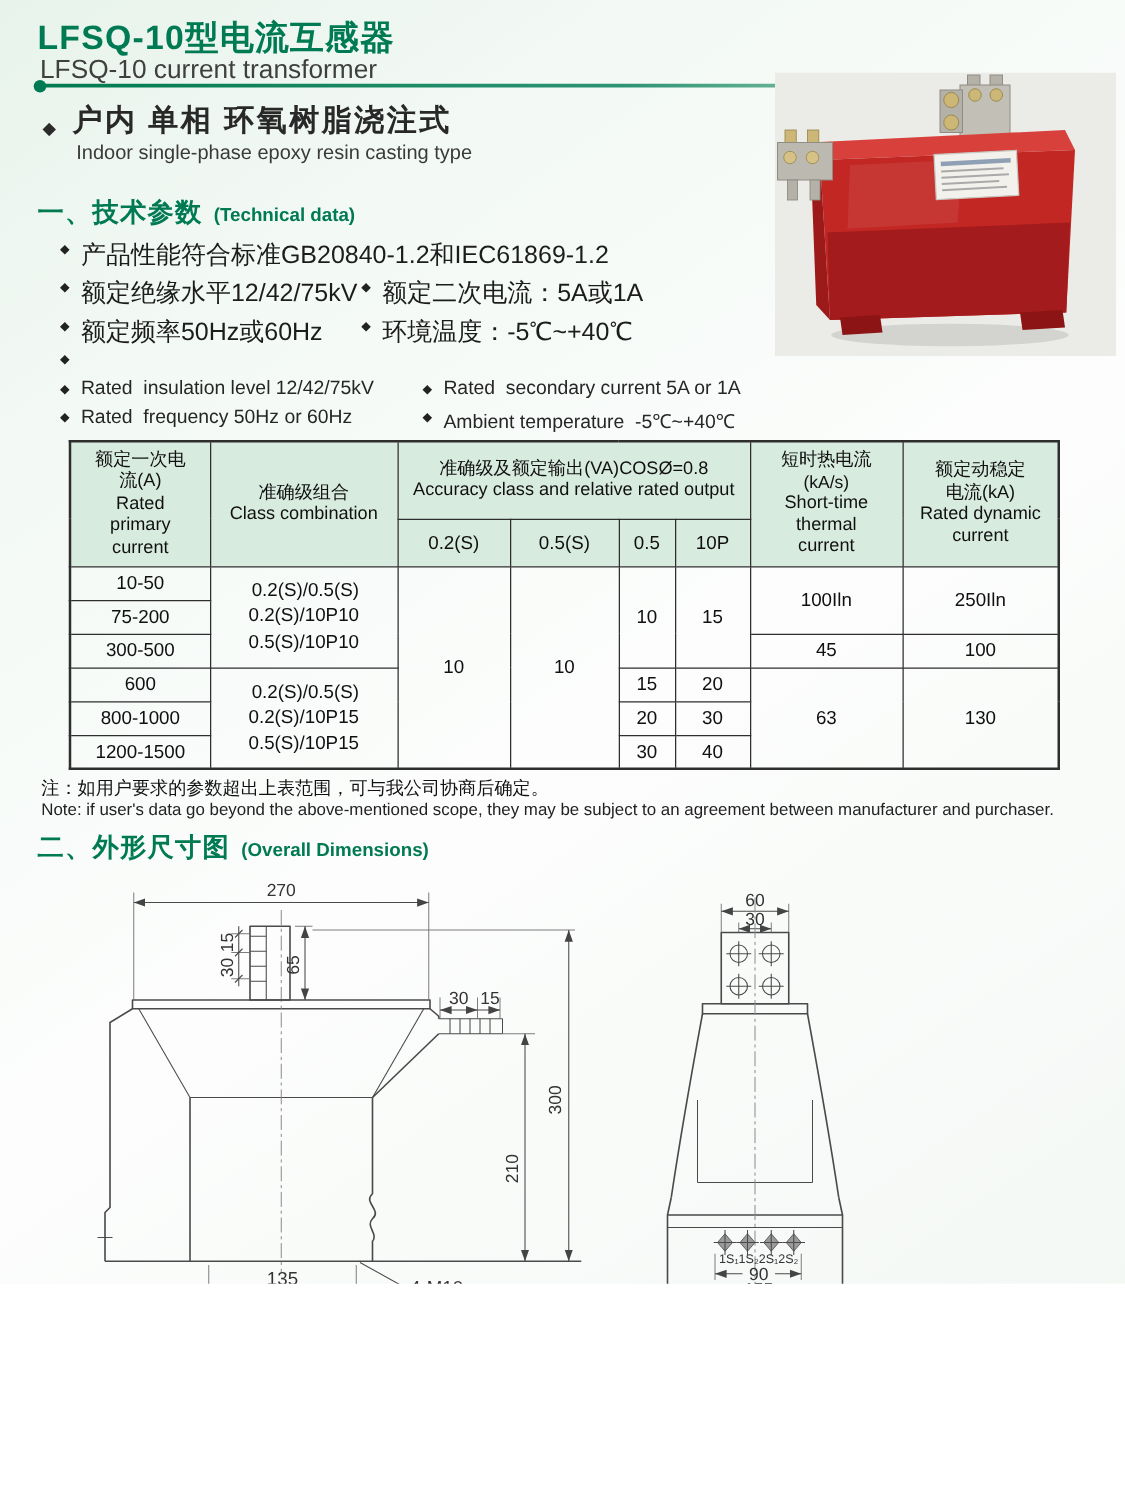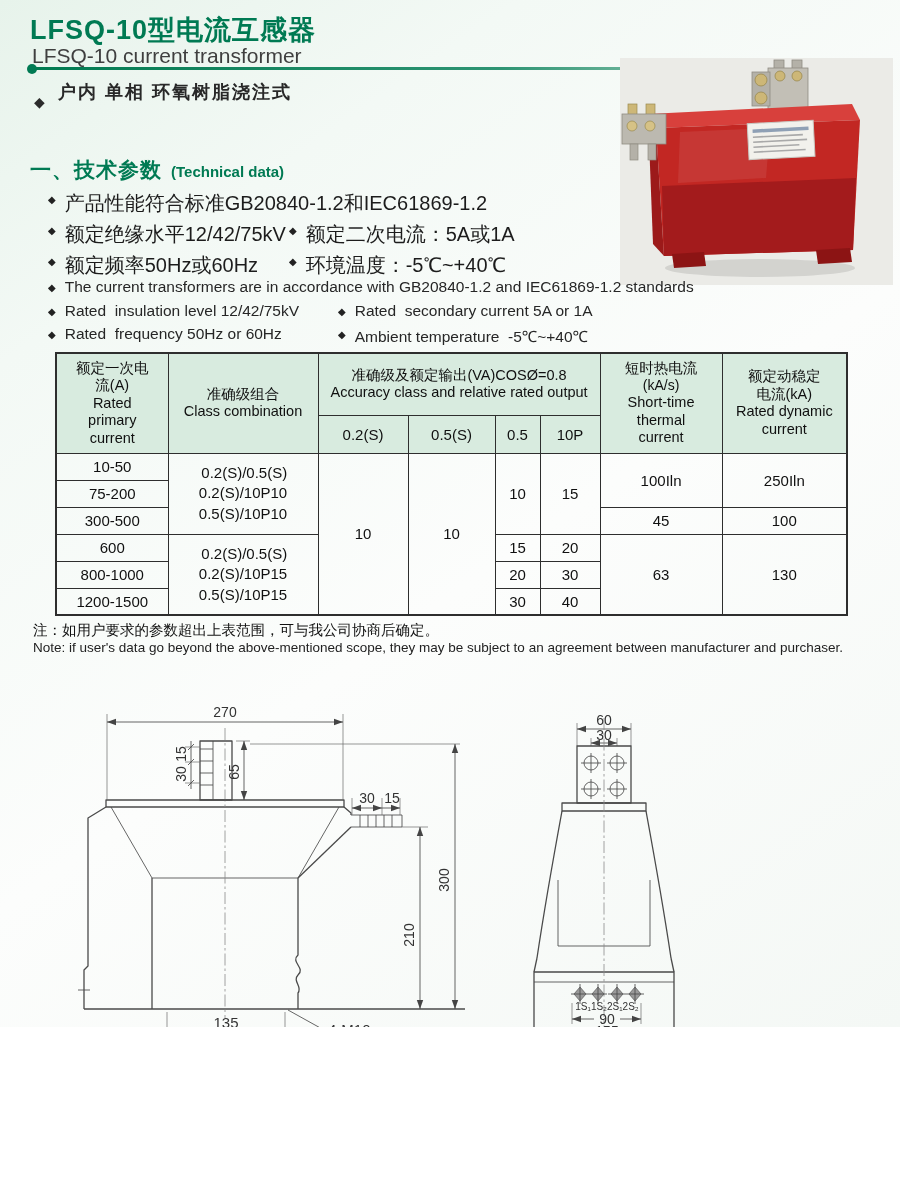--- a/index.html
+++ b/index.html
@@ -10,21 +10,21 @@
 
   
   .title-zh{left:30px;top:12px;font-size:27px;font-weight:700;color:#007a53;letter-spacing:1px;}
   .title-en{left:32px;top:44px;font-size:21px;color:#3f3f3f;}
   .rule-dot{left:27px;top:64px;width:10px;height:10px;border-radius:50%;background:#007a53;}
   .rule-line{left:34px;top:67px;width:850px;height:3px;border-radius:2px;
     background:linear-gradient(to right,#007a50,#2e9473 55%,#b9dccc 92%,#e2f1e9);}
 
   
   .intro-dia{left:34px;top:94px;font-size:14px;color:#2b2b2b;}
-  .intro-zh{left:58px;top:80px;font-size:18px;font-weight:600;color:#282828;letter-spacing:2px;}
+  .intro-zh{left:58px;top:80px;font-size:24px;font-weight:600;color:#282828;letter-spacing:2px;}
   .intro-en{left:61px;top:114px;font-size:16px;color:#3a3a3a;}
 
   
   .sec-head{display:flex;align-items:baseline;gap:9px;color:#007a53;}
   .sec-head .zh{font-size:21px;font-weight:700;letter-spacing:1px;}
   .sec-head .en{font-size:15px;font-weight:600;}
   .sec1{left:30px;top:156px;}
   .sec2{left:30px;top:664px;}
 
   
@@ -72,20 +72,21 @@
 
 <div class="page">
 
   <div class="abs title-zh">LFSQ-10型电流互感器</div>
   <div class="abs title-en">LFSQ-10 current transformer</div>
   <div class="abs rule-dot"></div>
   <div class="abs rule-line"></div>
 
   <div class="abs intro-dia">◆</div>
   <div class="abs intro-zh">户内 单相 环氧树脂浇注式</div>
+  <div class="abs intro-en">Indoor single-phase epoxy resin casting type</div>
 
   <svg class="abs photo" viewBox="0 0 273 227">
     <rect x="0" y="0" width="273" height="227" fill="#ebebe7"></rect>
     <ellipse cx="140" cy="210" rx="95" ry="9" fill="rgba(0,0,0,0.10)"></ellipse>
     <g>
       <rect x="154" y="2" width="10" height="12" fill="#b4b1a8" stroke="#8f8c82" stroke-width="0.8"></rect>
       <rect x="172" y="2" width="10" height="12" fill="#b4b1a8" stroke="#8f8c82" stroke-width="0.8"></rect>
       <rect x="148" y="10" width="40" height="48" fill="#c2bfb6" stroke="#8f8c82" stroke-width="0.8"></rect>
       <rect x="132" y="14" width="18" height="34" fill="#b4b1a8" stroke="#8f8c82" stroke-width="0.8"></rect>
       <circle cx="141" cy="22" r="6" fill="#cdb777" stroke="#9a8a50" stroke-width="0.8"></circle>
@@ -141,21 +142,20 @@
   <div class="b-row" style="top:252px">
     <span class="dia">◆</span>
     <span class="txt">额定频率50Hz或60Hz</span>
     <span class="col2">
       <span class="dia">◆</span>
       <span class="txt">环境温度：-5℃~+40℃</span>
     </span>
   </div>
   <div class="b-row en" style="top:278px">
     <span class="dia">◆</span>
-    <span class="txt">The current transformers are in accordance with GB20840-1.2 and IEC61869-1.2 standards</span>
   </div>
   <div class="b-row en" style="top:302px">
     <span class="dia">◆</span>
     <span class="txt">Rated  insulation level 12/42/75kV</span>
     <span class="col2">
       <span class="dia">◆</span>
       <span class="txt">Rated  secondary current 5A or 1A</span>
     </span>
   </div>
   <div class="b-row en" style="top:325px">
@@ -255,20 +255,24 @@
       <td class="cellnum">1200-1500</td>
       <td class="cellnum">30</td>
       <td class="cellnum">40</td>
     </tr>
   </tbody>
     </table>
 
   <div class="abs note-en">Note: if user's data go beyond the above-mentioned scope, they may be subject to an agreement between manufacturer and purchaser.</div>
   <div class="abs note-zh">注：如用户要求的参数超出上表范围，可与我公司协商后确定。</div>
 
+  <div class="abs sec-head sec2">
+    <span class="zh">二、外形尺寸图</span>
+    <span class="en">(Overall  Dimensions)</span>
+  </div>
 
   <svg class="abs draw" width="900" height="489" viewBox="0 700 900 489">
     <defs>
       <marker id="mA" viewBox="0 0 10 8" markerWidth="10" markerHeight="8" refX="9.3" refY="4" orient="auto-start-reverse" markerUnits="userSpaceOnUse">
         <path d="M0,0.7 L9.3,4 L0,7.3 Z" fill="#444"></path>
       </marker>
     </defs>
 
     <g>
       <g>

